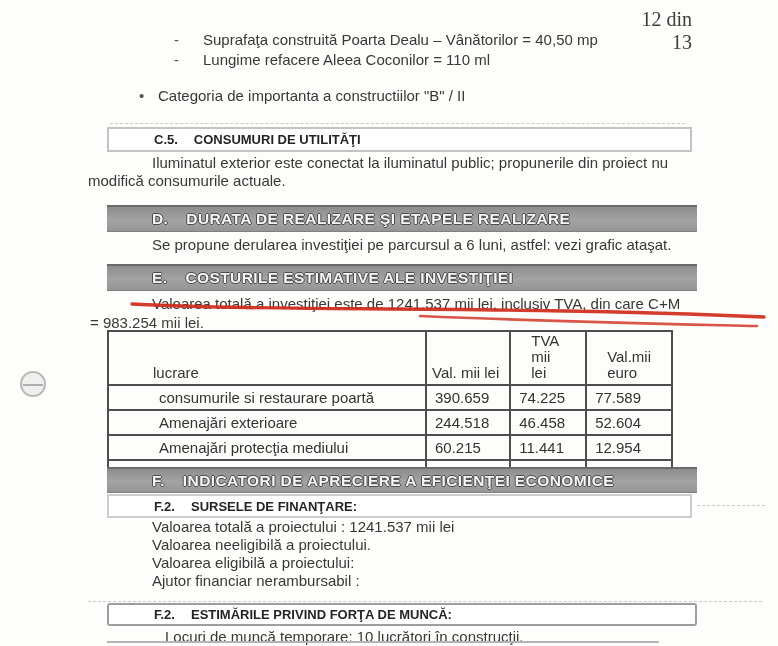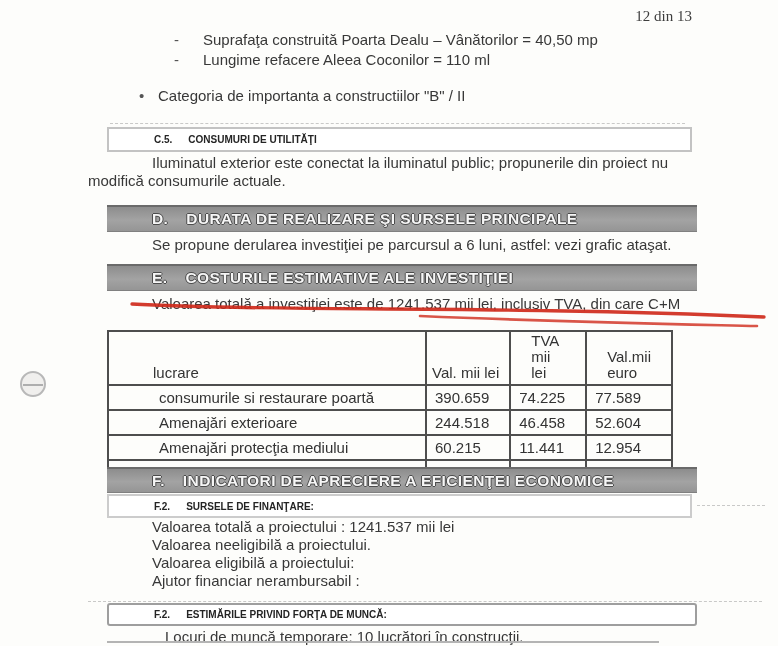--- a/index.html
+++ b/index.html
@@ -4,41 +4,41 @@
 <style>
   html,body{margin:0;padding:0;background:#ffffff;}
   .page{
     position:relative;width:778px;height:646px;overflow:hidden;
     background:#fdfdfb;
     font-family:"Liberation Sans","DejaVu Sans",sans-serif;
     color:#383838;
   }
   .abs{position:absolute;}
   .t{font-size:15px;line-height:18px;white-space:nowrap;}
-  .pagenum{font-family:"Liberation Serif","DejaVu Serif",serif;font-size:15px;color:#3d3d3d;}
+  .pagenum{font-family:"Liberation Serif","DejaVu Serif",serif;font-size:20px;color:#3d3d3d;}
   .marker{font-size:15px;color:#555;}
 
   
   .graybar{
     left:107px;width:590px;height:27px;box-sizing:border-box;
     background:linear-gradient(180deg,#8d8d8d 0,#a3a3a3 55%,#959595 100%);
     border-top:2px solid #6a6a6a;border-bottom:1px solid #808080;
     display:flex;align-items:center;padding-left:45px;gap:18px;
   }
   .graybar span{
     font-weight:bold;font-size:15.5px;letter-spacing:.4px;color:#f6f6f6;white-space:nowrap;
     text-shadow:-1px 0 0 #4c4c4c,1px 0 0 #4c4c4c,0 -1px 0 #4c4c4c,0 1px 0 #4c4c4c;
   }
   
   .whitebox{
     left:107px;box-sizing:border-box;background:#ffffff;
     border:2px solid #c3c3c3;
     display:flex;align-items:center;padding-left:45px;gap:16px;
   }
-  .whitebox span{font-weight:bold;font-size:10px;color:#242424;white-space:nowrap;}
+  .whitebox span{font-weight:bold;font-size:13px;color:#242424;white-space:nowrap;}
   .roundbox{border:2px solid #9e9e9e;border-radius:3px;}
 
   
   .cost-table{
     position:absolute;left:107px;top:330px;border-collapse:collapse;table-layout:fixed;
     font-size:15px;color:#333;
   }
   .cost-table th,.cost-table td{
     border:2px solid #4e4e4e;font-weight:normal;text-align:left;
     padding:1px 20px;overflow:hidden;
@@ -85,29 +85,30 @@
 
   <div class="abs whitebox" style="top:127px;width:585px;height:25px;">
     <span>C.5.</span>
     <span>CONSUMURI DE UTILITĂŢI</span>
   </div>
   <div class="abs t" style="left:152px;top:154px;">Iluminatul exterior este conectat la iluminatul public; propunerile din proiect nu</div>
   <div class="abs t" style="left:88px;top:172px;">modifică consumurile actuale.</div>
 
   <div class="abs graybar" style="top:205px;">
     <span>D.</span>
-    <span>DURATA DE REALIZARE ŞI SURSELE PRINCIPALE</span>
+    <span>DURATA DE REALIZARE ŞI ETAPELE REALIZARE</span>
   </div>
   <div class="abs t" style="left:152px;top:236px;">Se propune derularea investiţiei pe parcursul a 6 luni, astfel: vezi grafic ataşat.</div>
 
   <div class="abs graybar" style="top:264px;">
     <span>E.</span>
     <span>COSTURILE ESTIMATIVE ALE INVESTIŢIEI</span>
   </div>
   <div class="abs t" style="left:152px;top:295px;">Valoarea totală a investiţiei este de 1241.537 mii lei, inclusiv TVA, din care C+M</div>
+  <div class="abs t" style="left:90px;top:314px;">= 983.254 mii lei.</div>
 
   <table class="cost-table">
     <colgroup>
       <col style="width:318px">
         <col style="width:82px">
         <col style="width:73px">
         <col style="width:73px">
     </colgroup>
     <thead>
       <tr>

